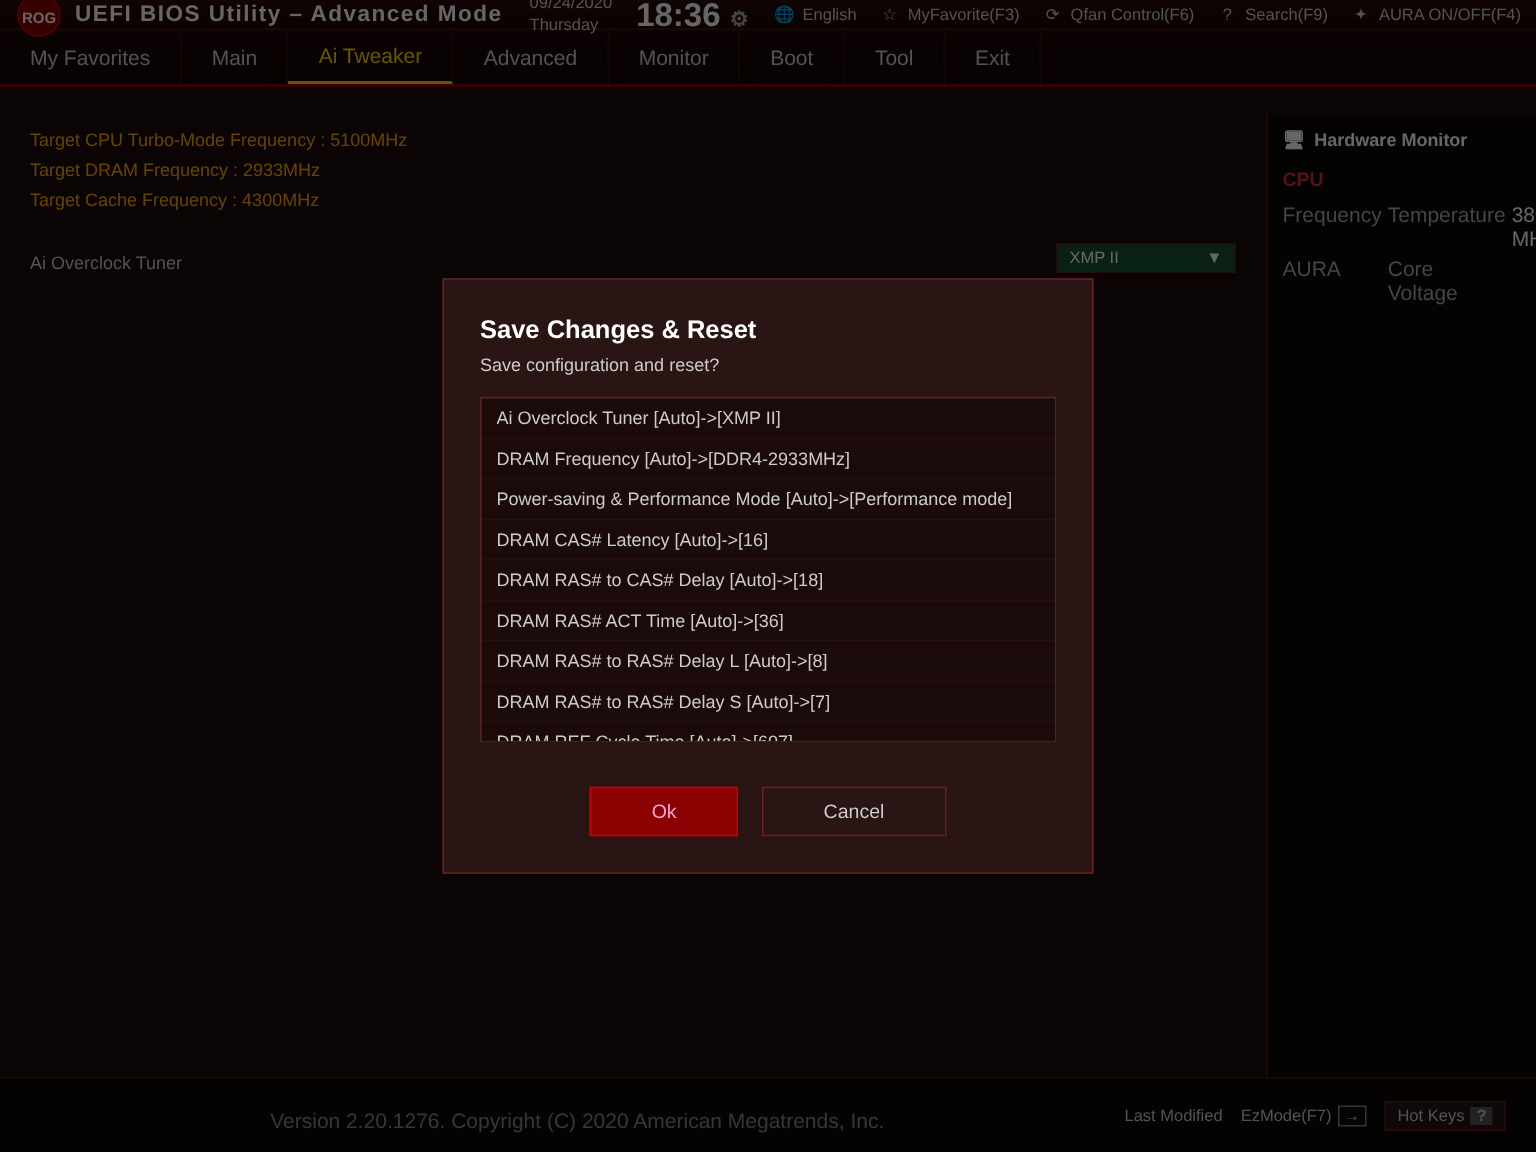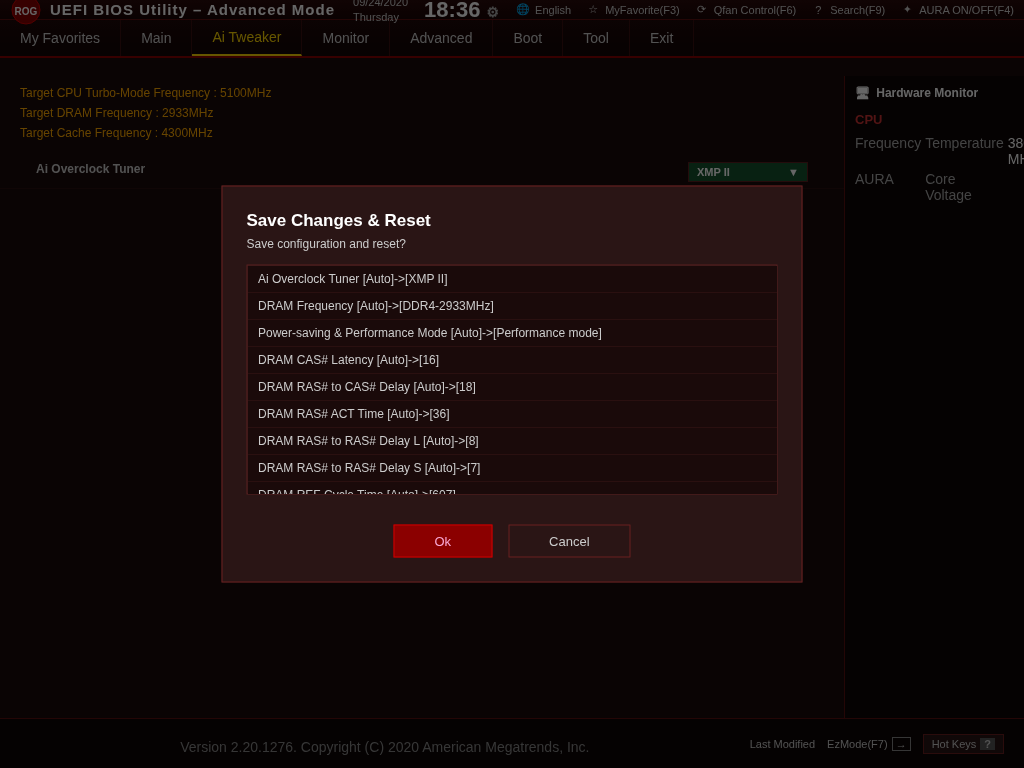--- a/index.html
+++ b/index.html
@@ -145,25 +145,24 @@
     .info-lines {
       padding: 10px 20px;
     }
     .info-line {
       color: #ffaa00;
       font-size: 12px;
       margin-bottom: 6px;
     }
     .content-row {
       display: flex;
-      align-items: flex-start;
-      padding: 6px 36px;
+      align-items: flex-end;
+      padding: 6px 20px;
       border-bottom: 1px solid #2a1010;
       font-size: 12px;
-      font-weight: bold;
     }
     .content-label {
       color: #cccccc;
       flex: 1;
     }
 
     
     .dropdown-select {
       background: #14532d;
       border: 1px solid #5a2020;
@@ -186,21 +185,21 @@
       background: rgba(0,0,0,0.6);
       z-index: 100;
     }
 
     
     .dialog {
       position: absolute;
       top: 50%;
       left: 50%;
       transform: translate(-50%, -50%);
-      width: 581px;
+      width: 434px;
       background: #2a1515;
       border: 1px solid #6a2020;
       z-index: 200;
       padding: 24px;
     }
     .dialog-title {
       color: #ffffff;
       font-size: 17px;
       font-weight: bold;
       margin-bottom: 6px;
@@ -368,22 +367,22 @@
         <span>AURA ON/OFF(F4)</span>
       </div>
     </div>
   </div>
 </div>
 
 <div class="nav-bar">
   <div class="nav-item">My Favorites</div>
   <div class="nav-item">Main</div>
   <div class="nav-item active">Ai Tweaker</div>
+  <div class="nav-item">Advanced</div>
   <div class="nav-item">Monitor</div>
-  <div class="nav-item">Advanced</div>
   <div class="nav-item">Boot</div>
   <div class="nav-item">Tool</div>
   <div class="nav-item">Exit</div>
 </div>
 
 <div class="bg-deco"></div>
 
 <div class="main-content" style="z-index:1;">
   <div class="info-lines">
     <div class="info-line">Target CPU Turbo-Mode Frequency : 5100MHz</div>

